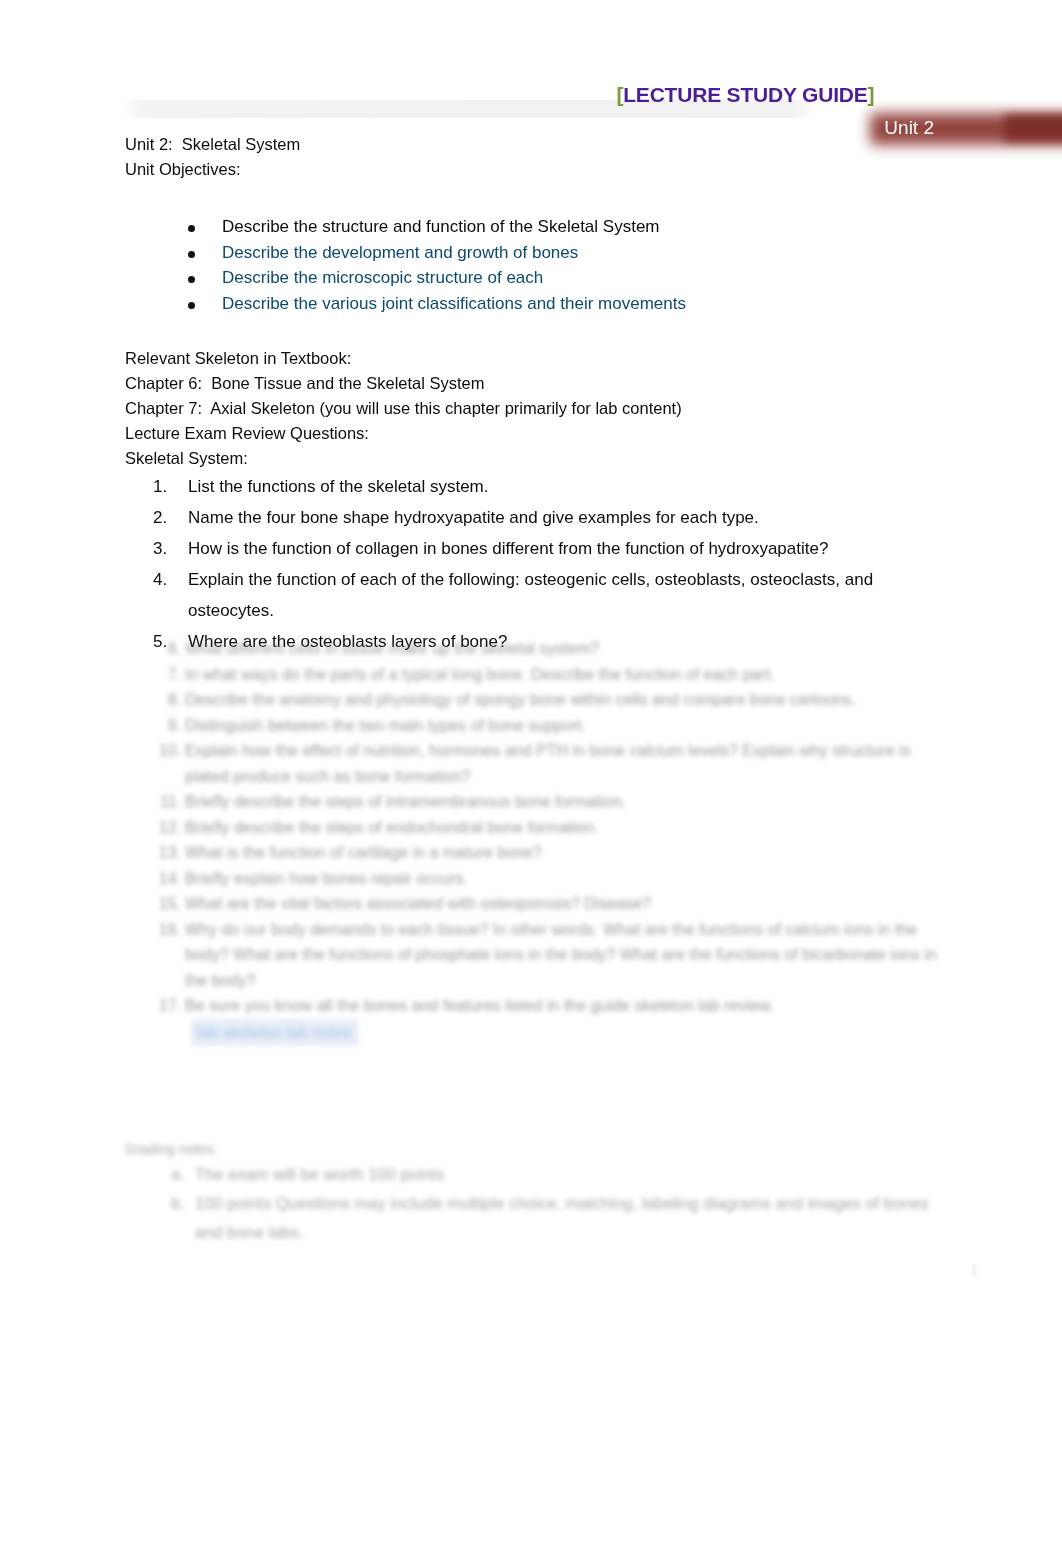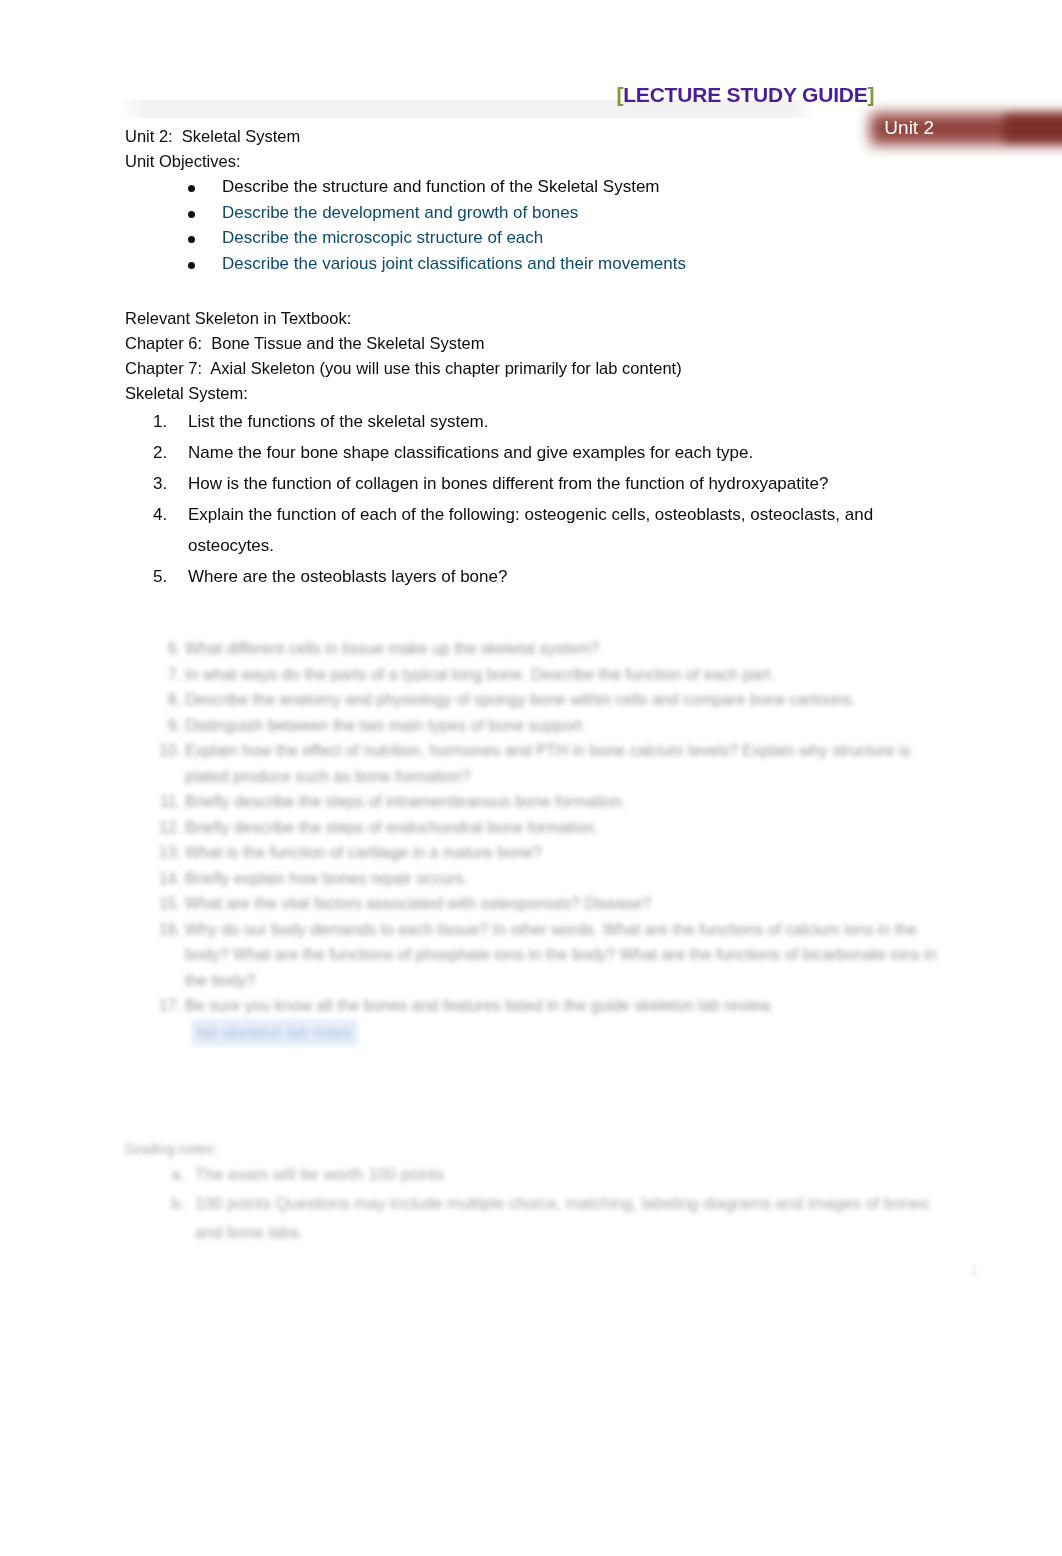--- a/index.html
+++ b/index.html
@@ -98,21 +98,21 @@
     font-size: 19px;
     line-height: 26px;
     white-space: nowrap;
     filter: blur(0.7px);
   }
 
   
   .content {
     position: absolute;
     left: 125px;
-    top: 124px;
+    top: 132px;
     width: 815px;
   }
   .line {
     font-size: 16.5px;
     line-height: 25px;
     color: #0d0d0d;
     white-space: pre-wrap;
   }
   .spacer-md { height: 30px; }
 
@@ -124,20 +124,21 @@
   }
   .bullets li {
     position: relative;
     padding-left: 97px;
     font-size: 17px;
     line-height: 25.5px;
     color: #0c4a6e;
   }
   .bullets li.first {
     color: #0d0d0d;
+    margin-top: 32px;
   }
   .bullets li::before {
     content: "";
     position: absolute;
     left: 63px;
     top: 11px;
     width: 7px;
     height: 7px;
     border-radius: 50%;
     background: #111111;
@@ -259,25 +260,26 @@
       <li>Describe the development and growth of bones</li>
       <li>Describe the microscopic structure of each</li>
       <li>Describe the various joint classifications and their movements</li>
     </ul>
 
     <div class="spacer-md"></div>
 
     <div class="line">Relevant Skeleton in Textbook:</div>
     <div class="line">Chapter 6:  Bone Tissue and the Skeletal System</div>
     <div class="line">Chapter 7:  Axial Skeleton (you will use this chapter primarily for lab content)</div>
+    <div class="line">Lecture Exam Review Questions:</div>
     <div class="line">Skeletal System:</div>
 
     <ol class="numbered">
       <li><span class="num">1.</span><span>List the functions of the skeletal system.</span></li>
-      <li><span class="num">2.</span><span>Name the four bone shape classifications and give examples for each type.</span></li>
+      <li><span class="num">2.</span><span>Name the four bone shape hydroxyapatite and give examples for each type.</span></li>
       <li><span class="num">3.</span><span>How is the function of collagen in bones different from the function of hydroxyapatite?</span></li>
       <li><span class="num">4.</span><span>Explain the function of each of the following:  osteogenic cells, osteoblasts, osteoclasts, and osteocytes.</span></li>
       <li><span class="num">5.</span><span>Where are the osteoblasts layers of bone?</span></li>
     </ol>
   </div>
 
   <div class="blurred">
     <ol class="numbered">
       <li><span class="num">6.</span><span>What different cells in tissue make up the skeletal system?</span></li>
       <li><span class="num">7.</span><span>In what ways do the parts of a typical long bone.  Describe the function of each part.</span></li>

